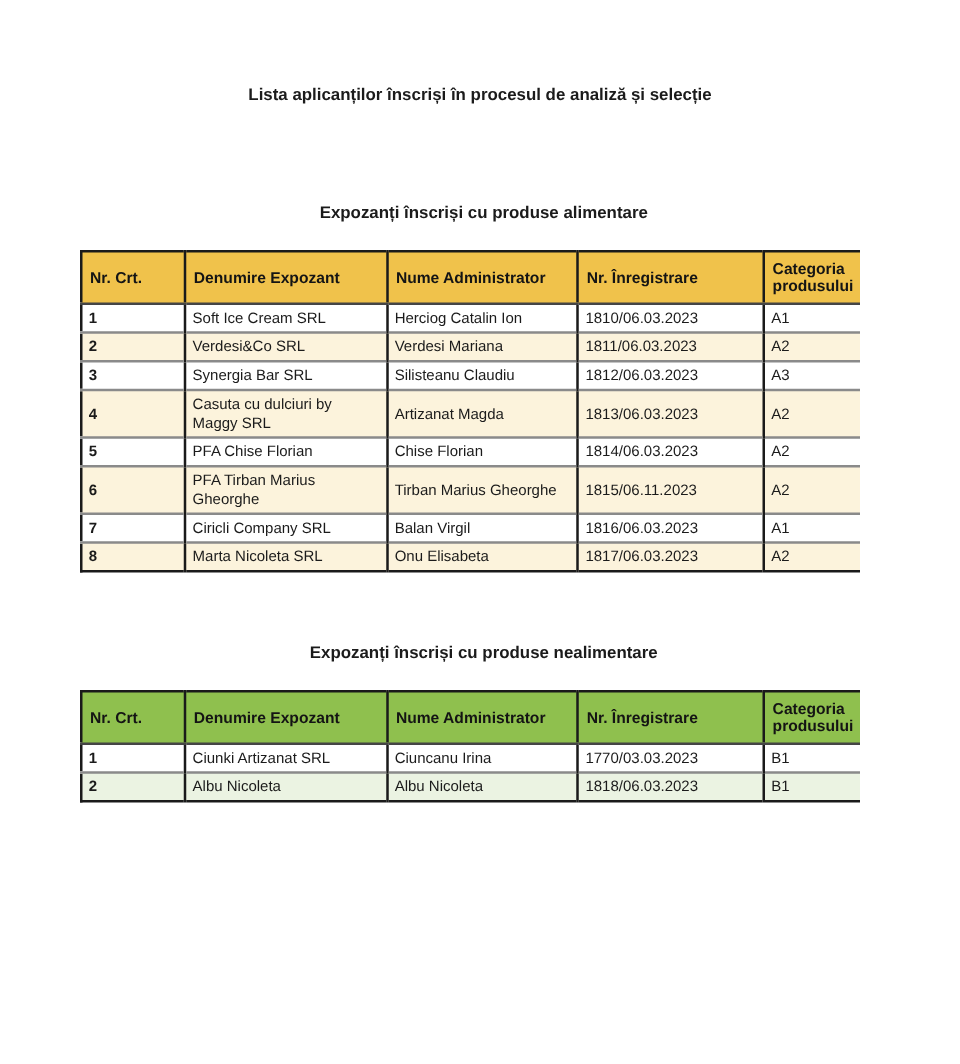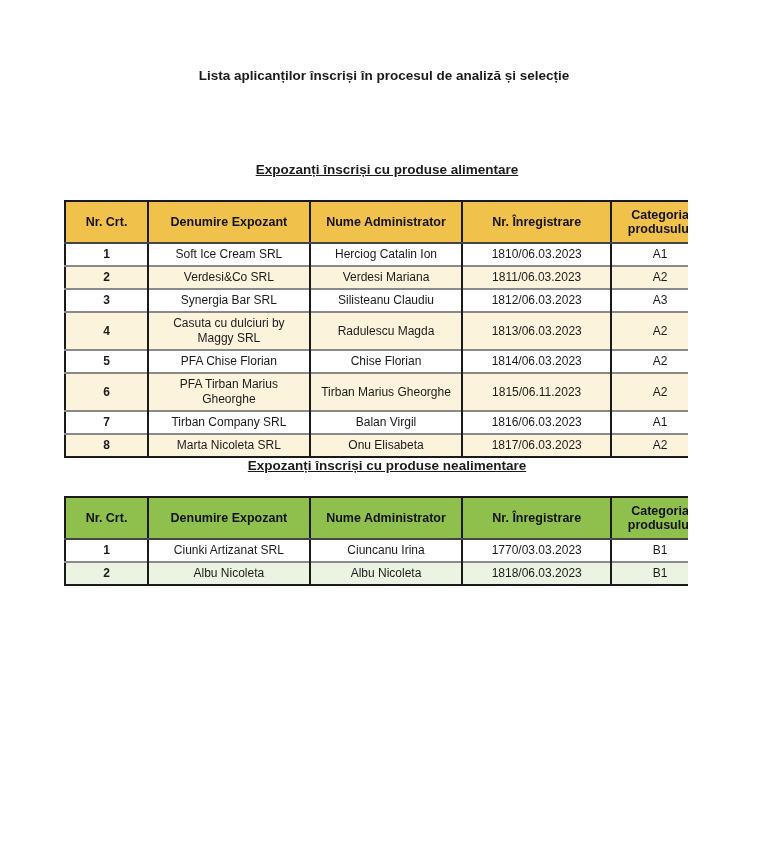--- a/index.html
+++ b/index.html
@@ -27,35 +27,34 @@
     font-size: 13.5px;
     line-height: 24px;
     color: #1b1b1b;
     width: 768px;
   }
   .section-heading {
     text-align: center;
     font-weight: bold;
     font-size: 13.5px;
     color: #1b1b1b;
-    text-decoration: underline;
   }
   .section-heading.food { margin-top: 74px; }
-  .section-heading.nonfood { }
+  .section-heading.nonfood { margin-top: 56px; }
   table.reg-table {
     margin-top: 23px;
     width: 646px;
     border-collapse: collapse;
     border: 2px solid #1a1a1a;
     table-layout: fixed;
   }
   table.reg-table th,
   table.reg-table td {
     border-left: 2px solid #1a1a1a;
-    text-align: center;
+    text-align: left;
     vertical-align: middle;
     overflow-wrap: break-word;
   }
   table.reg-table th:first-child,
   table.reg-table td:first-child { border-left: none; }
   table.reg-table th {
     font-size: 12.5px;
     font-weight: bold;
     padding: 6px 6px;
     height: 36px;
@@ -127,41 +126,41 @@
         <tr>
           <td class="num">3</td>
           <td>Synergia Bar SRL</td>
           <td>Silisteanu Claudiu</td>
           <td>1812/06.03.2023</td>
           <td>A3</td>
         </tr>
         <tr>
           <td class="num">4</td>
           <td>Casuta cu dulciuri by Maggy SRL</td>
-          <td>Radulescu Magda</td>
+          <td>Artizanat Magda</td>
           <td>1813/06.03.2023</td>
           <td>A2</td>
         </tr>
         <tr>
           <td class="num">5</td>
           <td>PFA Chise Florian</td>
           <td>Chise Florian</td>
           <td>1814/06.03.2023</td>
           <td>A2</td>
         </tr>
         <tr>
           <td class="num">6</td>
           <td>PFA Tirban Marius Gheorghe</td>
           <td>Tirban Marius Gheorghe</td>
           <td>1815/06.11.2023</td>
           <td>A2</td>
         </tr>
         <tr>
           <td class="num">7</td>
-          <td>Tirban Company SRL</td>
+          <td>Ciricli Company SRL</td>
           <td>Balan Virgil</td>
           <td>1816/06.03.2023</td>
           <td>A1</td>
         </tr>
         <tr>
           <td class="num">8</td>
           <td>Marta Nicoleta SRL</td>
           <td>Onu Elisabeta</td>
           <td>1817/06.03.2023</td>
           <td>A2</td>

